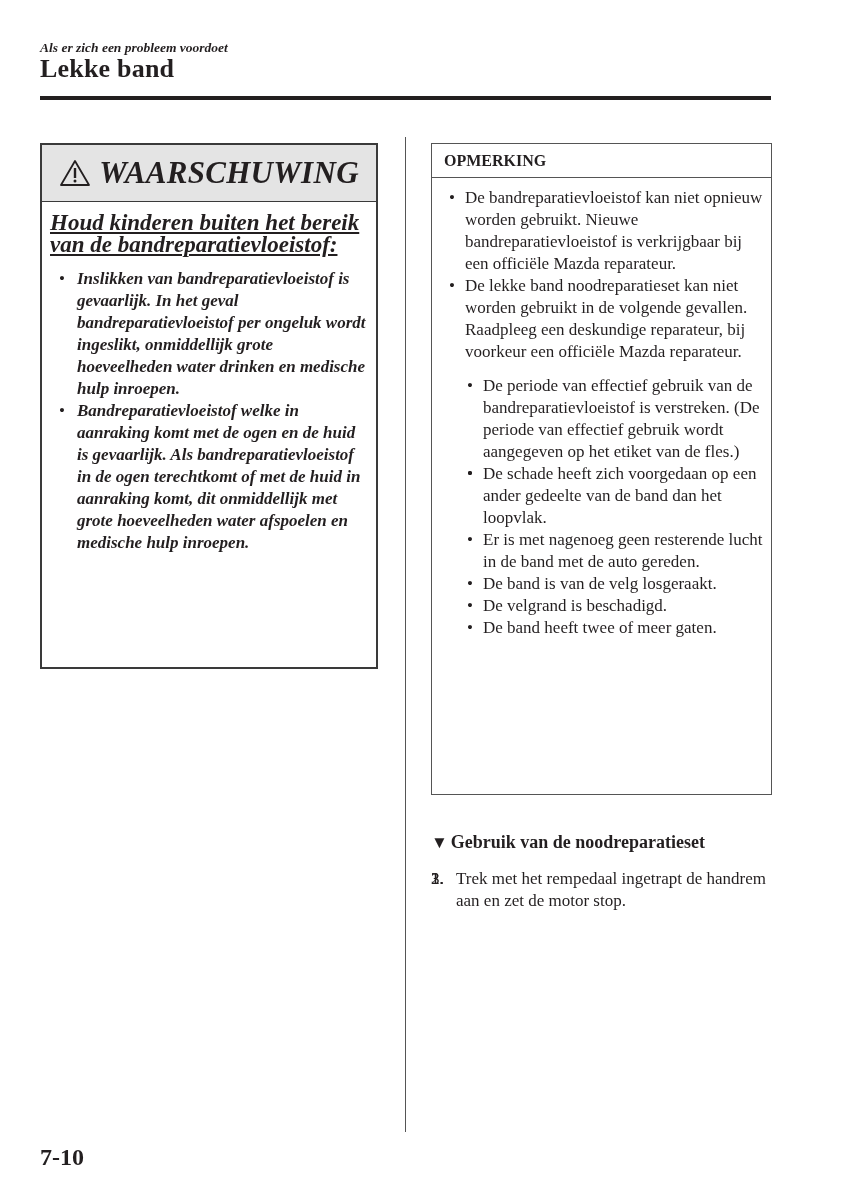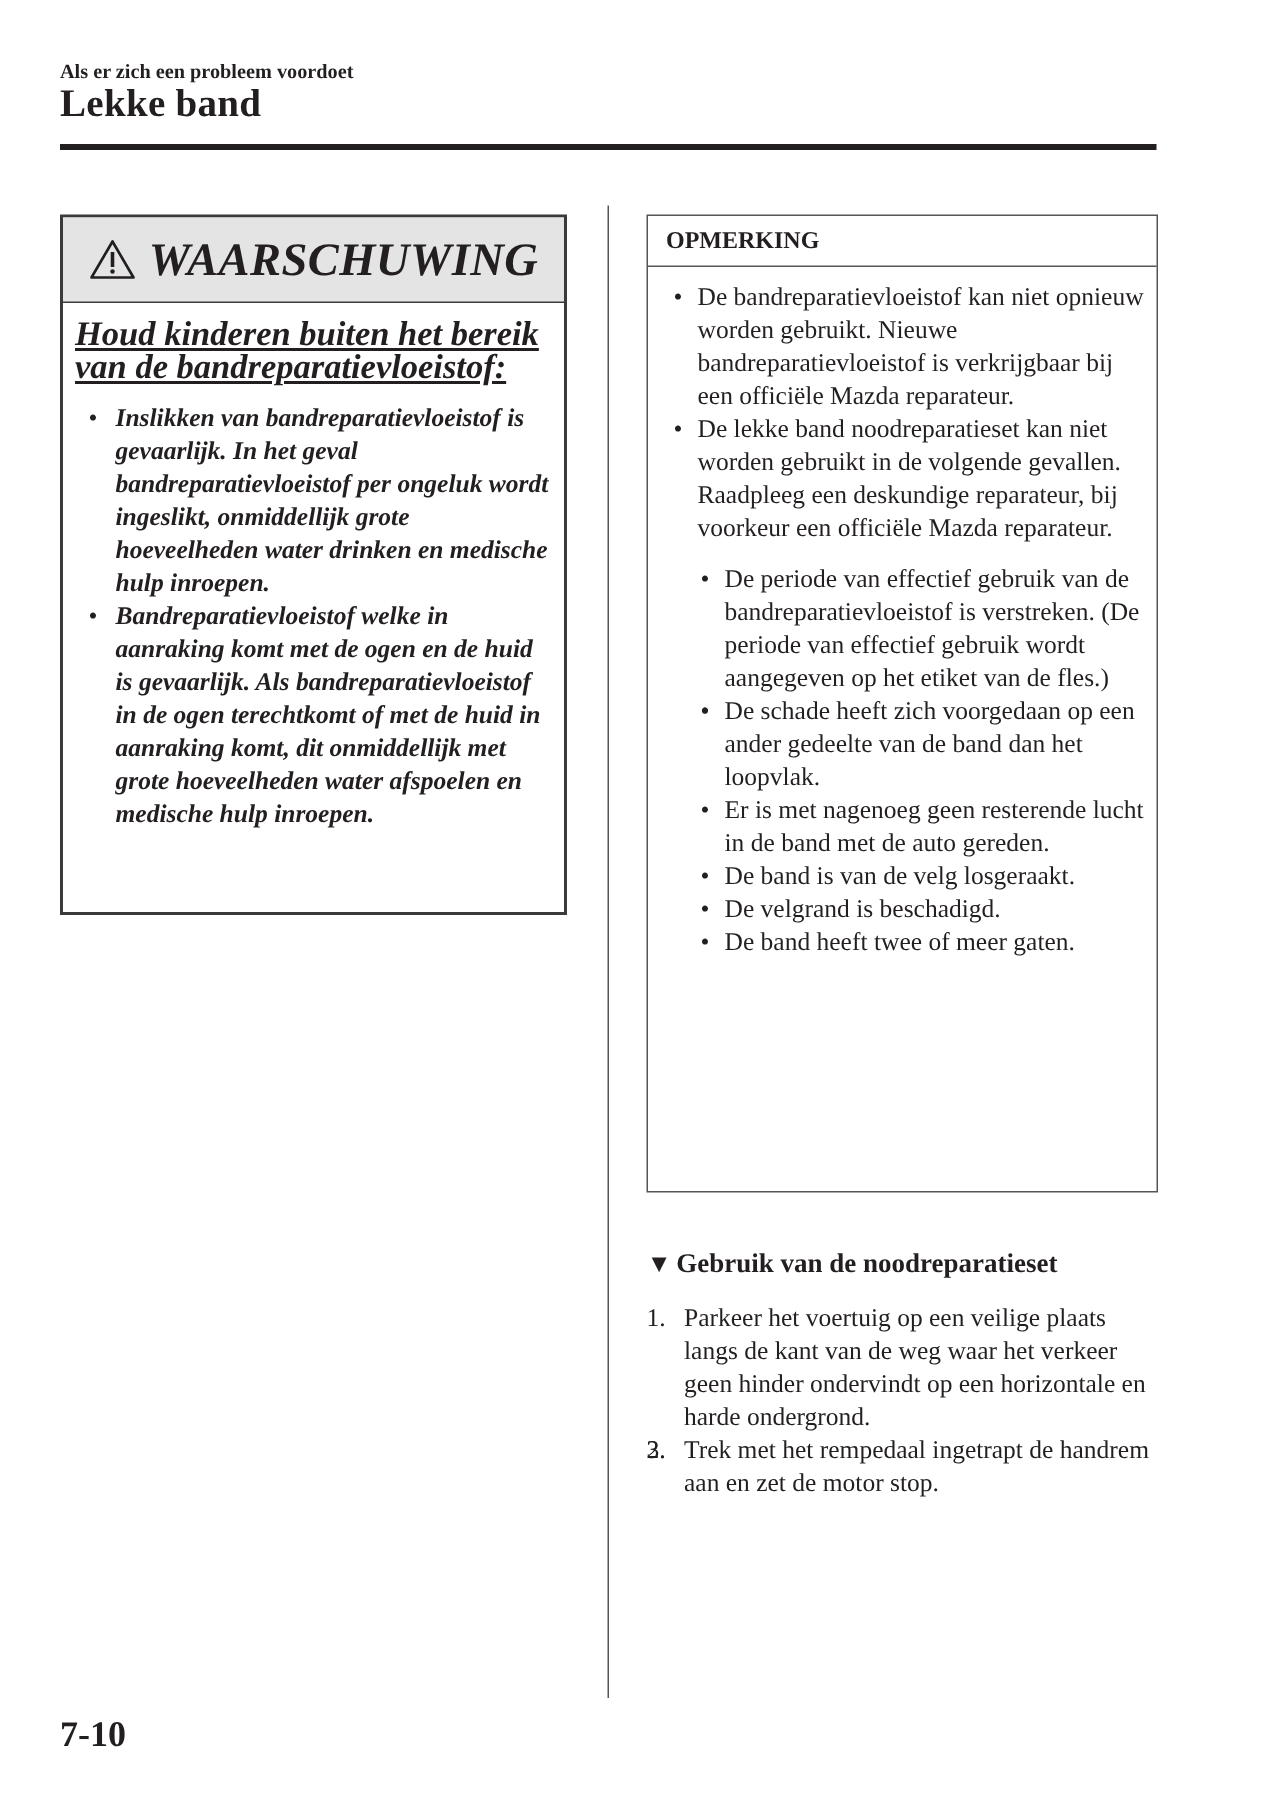--- a/index.html
+++ b/index.html
@@ -2,37 +2,37 @@
 <html><head>
 <meta charset="utf-8">
 <style>
   html, body { margin: 0; padding: 0; background: #ffffff; }
   body {
     width: 845px; height: 1200px; position: relative; overflow: hidden;
     font-family: "Liberation Serif", "DejaVu Serif", serif; color: #231f20;
   }
   .section-label {
     position: absolute; left: 40px; top: 40px;
-    font-size: 13.5px; font-weight: bold;
+    font-size: 13.5px; font-weight: bold; font-style: italic;
   }
   .page-title {
     position: absolute; left: 40px; top: 54px;
     font-size: 26px; font-weight: bold; letter-spacing: 0.2px;
   }
   .title-rule {
     position: absolute; left: 40px; top: 96px; width: 731px; height: 4px;
     background: #231f20;
   }
   .col-divider {
     position: absolute; left: 405px; top: 137px; width: 1px; height: 995px;
     background: #555;
   }
   
   .warning-box {
-    position: absolute; left: 40px; top: 143px; width: 338px; height: 467px;
+    position: absolute; left: 40px; top: 143px; width: 338px; height: 526px;
     border: 2.5px solid #3a3a3a; box-sizing: border-box; background: #fff;
   }
   .warning-header {
     height: 56px; background: #e4e4e4; border-bottom: 1.5px solid #3a3a3a;
     display: flex; align-items: center; justify-content: center; gap: 8px;
   }
   .warning-icon { width: 32px; height: 28px; display: inline-block; }
   .warning-title {
     font-style: italic; font-weight: bold; font-size: 31px; letter-spacing: 0.3px;
   }
@@ -150,21 +150,20 @@
   </div>
 </div>
 
 <div class="subheading">
   <span class="tri-icon">▼</span>
   <span>Gebruik van de noodreparatieset</span>
 </div>
 <ol class="steps">
   <li>
     <span class="step-num">1.</span>
-    <span>Parkeer het voertuig op een veilige plaats langs de kant van de weg waar het verkeer geen hinder ondervindt op een horizontale en harde ondergrond.</span>
   </li>
   <li>
     <span class="step-num">2.</span>
   </li>
   <li>
     <span class="step-num">3.</span>
     <span>Trek met het rempedaal ingetrapt de handrem aan en zet de motor stop.</span>
   </li>
 </ol>
 

